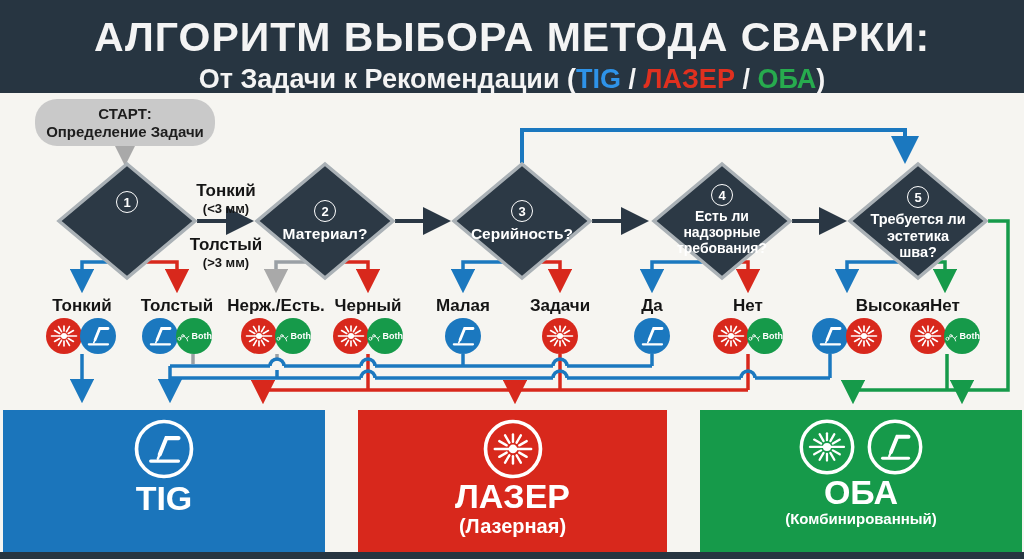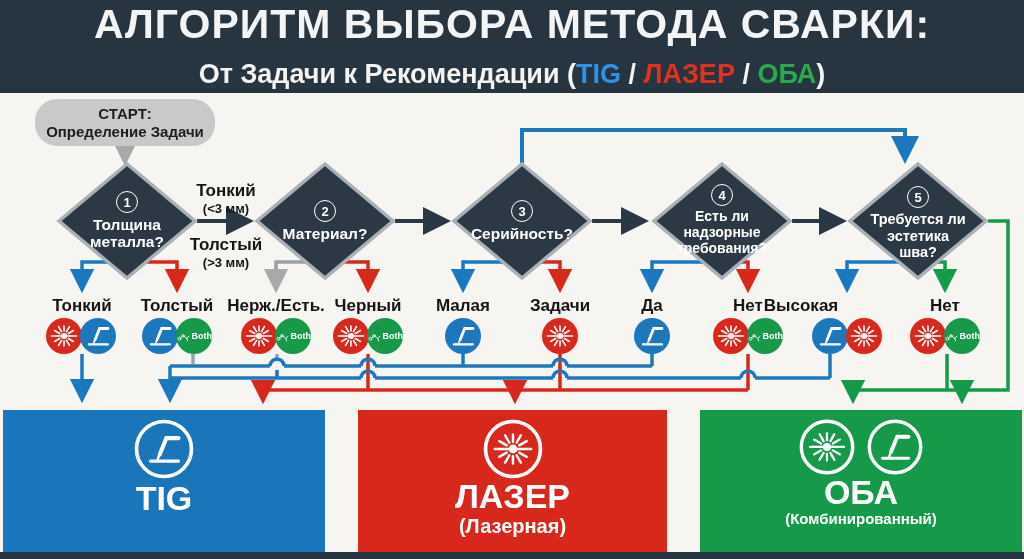--- a/index.html
+++ b/index.html
@@ -2,22 +2,22 @@
 <html><head>
 <meta charset="utf-8">
 <style>
   * { margin:0; padding:0; box-sizing:border-box; }
   html,body { background:#fff; }
   body { font-family:"Liberation Sans", sans-serif; }
   .stage { position:relative; width:1024px; height:559px; background:#f6f5f1; overflow:hidden; }
 
   
   .header { position:absolute; left:0; top:0; width:1024px; height:93px; background:#273541; text-align:center; }
-  .header .title { margin-top:1px; font-size:41px; font-weight:bold; color:#f4f4f4; letter-spacing:1px; white-space:nowrap; }
-  .header .subtitle { margin-top:11px; font-size:27px; font-weight:bold; color:#f4f4f4; white-space:nowrap; }
+  .header .title { margin-top:14px; font-size:41px; font-weight:bold; color:#f4f4f4; letter-spacing:1px; white-space:nowrap; }
+  .header .subtitle { margin-top:3px; font-size:27px; font-weight:bold; color:#f4f4f4; white-space:nowrap; }
   .m-tig { color:#2e93e8; } .m-laser { color:#e0301f; } .m-oba { color:#27ab4e; }
 
   
   .footer-strip { position:absolute; left:0; top:552px; width:1024px; height:7px; background:#273541; }
 
   
   .start-node { position:absolute; left:35px; top:99px; width:180px; height:47px; background:#c9c9c9;
     border-radius:22px; display:flex; flex-direction:column; align-items:center; justify-content:center;
     color:#1d1d1d; font-weight:bold; font-size:15px; line-height:1.15; }
 
@@ -204,22 +204,21 @@
       <polygon points="722,164 790,221 722,278 654,221"></polygon>
       <polygon points="918,164 986,221 918,278 850,221"></polygon>
     </g>
   </svg>
 
   <div class="start-node">
     <span>СТАРТ:</span>
     <span>Определение Задачи</span>
   </div>
 
-  <div class="dlabel dl-1"><span class="num">1</span><div class="dtext">Толщина
-металла?</div></div>
+  <div class="dlabel dl-1"><span class="num">1</span></div>
   <div class="dlabel dl-2"><span class="num">2</span><div class="dtext">Материал?</div></div>
   <div class="dlabel dl-3"><span class="num">3</span><div class="dtext">Серийность?</div></div>
   <div class="dlabel dl-4"><span class="num">4</span><div class="dtext">Есть ли
 надзорные
 требования?</div></div>
   <div class="dlabel dl-5"><span class="num">5</span><div class="dtext">Требуется ли
 эстетика
 шва?</div></div>
 
   <div class="edge-label el-top">
@@ -232,21 +231,21 @@
   </div>
 
   <div class="blabel" style="left:25px">Тонкий</div>
   <div class="blabel" style="left:120px">Толстый</div>
   <div class="blabel" style="left:219px">Нерж./Есть.</div>
   <div class="blabel" style="left:311px">Черный</div>
   <div class="blabel" style="left:406px">Малая</div>
   <div class="blabel" style="left:503px">Задачи</div>
   <div class="blabel" style="left:595px">Да</div>
   <div class="blabel" style="left:691px">Нет</div>
-  <div class="blabel" style="left:744px">Высокая</div>
+  <div class="blabel" style="left:836px">Высокая</div>
   <div class="blabel" style="left:888px">Нет</div>
 
   <div class="circ c-red" style="left:46px">
       <svg class="ic">
         <use href="#ic-laser"></use>
       </svg>
     </div>
   <div class="circ c-blue" style="left:80px">
       <svg class="ic">
         <use href="#ic-tig"></use>

